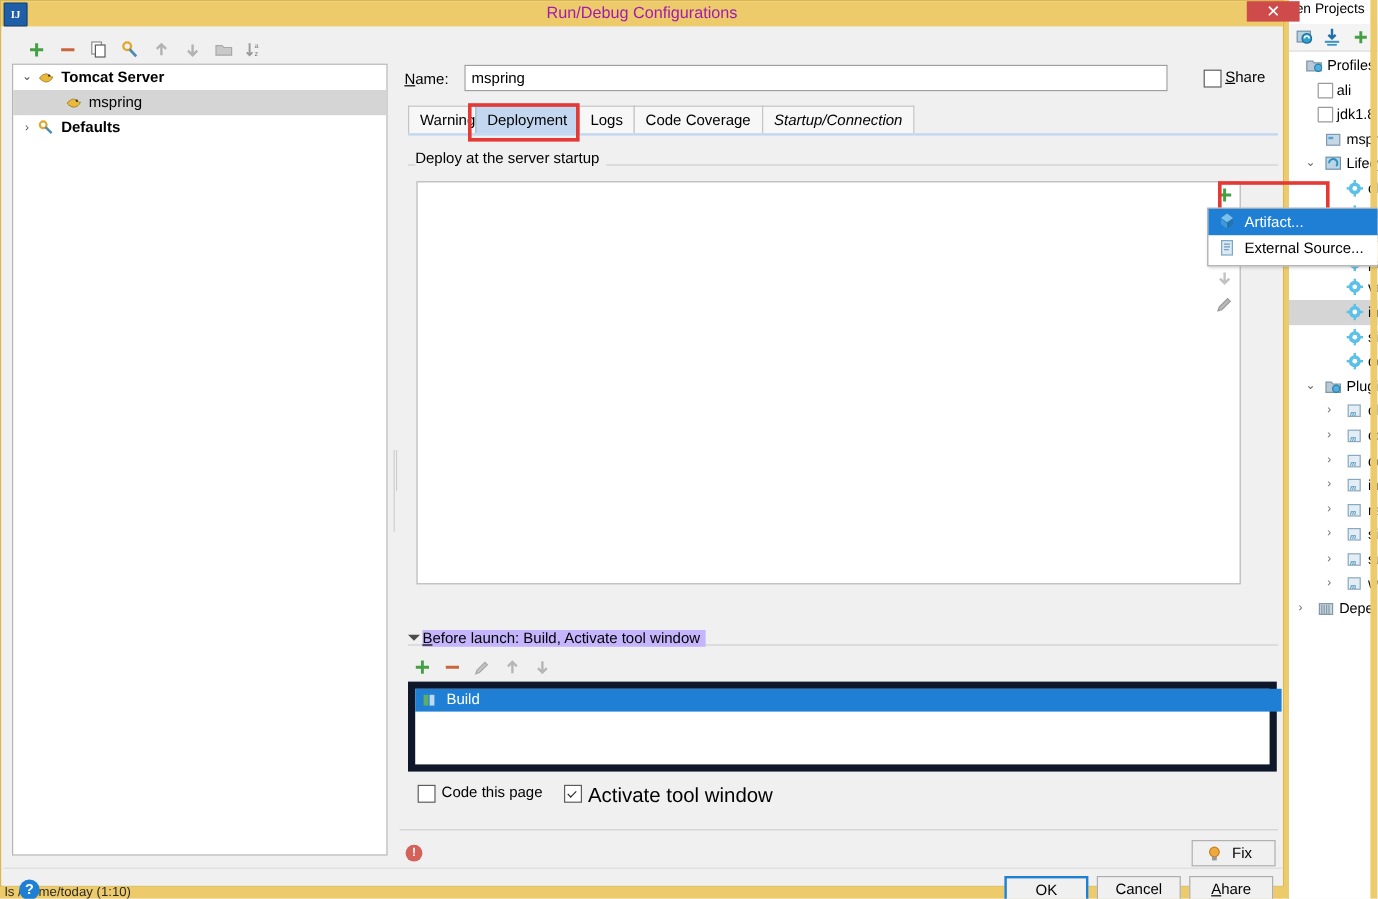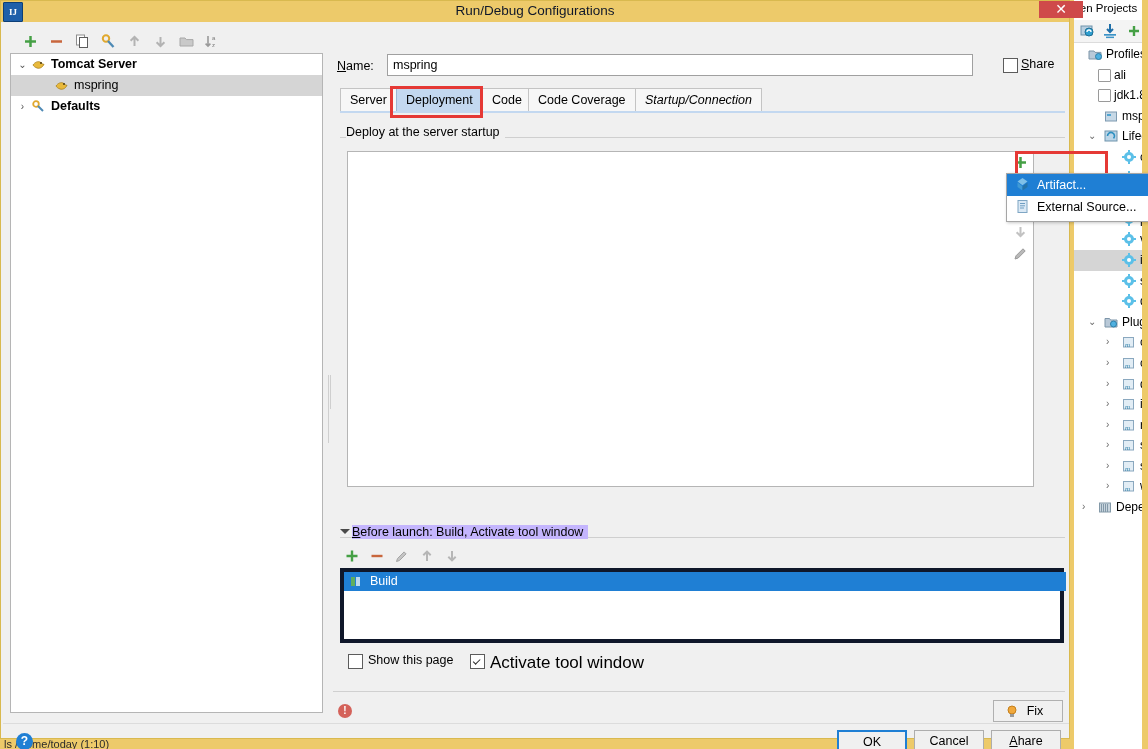--- a/index.html
+++ b/index.html
@@ -49,21 +49,21 @@
   .dialog{
     position:absolute;left:0;top:0;width:1070px;height:739px;
     background:#f0f0f0;border:1px solid #d9b94f;box-sizing:border-box;
   }
   .titlebar{
     position:absolute;left:0;top:0;width:1068px;height:21px;
     background:#edca6a;
   }
   .title-text{
     position:absolute;left:0;top:2px;width:1068px;text-align:center;
-    font-size:13.5px;color:#0f172a;
+    font-size:13.5px;color:#a21caf;
   }
   .app-icon{
     position:absolute;left:2px;top:1px;width:18px;height:18px;
     background:#1f5fa9;border:1px solid #0d3f77;border-radius:1px;
     color:#fff;font-size:9px;font-weight:bold;line-height:18px;text-align:center;
     font-family:"Liberation Serif", serif;
   }
   .close-btn{
     position:absolute;left:1038px;top:0px;width:44px;height:17px;
     background:#cf4a4a;color:#fff;font-size:14px;line-height:17px;text-align:center;
@@ -142,21 +142,21 @@
 
   
   .bl-arrow{position:absolute;left:338px;top:506px;width:0;height:0;border-left:5px solid transparent;border-right:5px solid transparent;border-top:5px solid #4a4a4a;}
   .bl-label{position:absolute;left:350px;top:502px;font-size:12.5px;background:#c4b5fd;padding-right:5px;z-index:2;}
   .bl-label u{text-decoration:underline;}
   .bl-line{position:absolute;left:338px;top:514px;width:725px;height:1px;background:#cfcfcf;}
   .bl-toolbar{position:absolute;left:342px;top:522px;width:300px;height:22px;}
   .blt-ic{position:absolute;top:3px;width:16px;height:16px;}
   .bl-list{
     position:absolute;left:338px;top:545px;width:724px;height:75px;
-    background:#fff;border:4px solid #0f172a;box-sizing:border-box;
+    background:#fff;border:6px solid #0f172a;box-sizing:border-box;
   }
   .bl-row-sel{position:absolute;left:0;top:0;width:722px;height:19px;background:#1f7fd4;color:#fff;font-size:12.5px;line-height:19px;}
   .bl-row-lbl{position:absolute;left:26px;top:0;}
   .bl-build-ico{position:absolute;left:6px;top:3px;width:13px;height:13px;}
 
   .cb1{position:absolute;left:346px;top:631px;width:13px;height:13px;border:1px solid #5c5c5c;background:#fff;}
   .cl1{position:absolute;left:366px;top:630px;font-size:12.5px;}
   .cb2{position:absolute;left:468px;top:631px;width:13px;height:13px;border:1px solid #5c5c5c;background:#fff;}
   .cb2::after{content:"";position:absolute;left:2px;top:4px;width:6px;height:2.5px;border-left:1.7px solid #2b2b2b;border-bottom:1.7px solid #2b2b2b;transform:rotate(-45deg);}
   .cl2{position:absolute;left:488px;top:630px;font-size:17px;}
@@ -577,23 +577,23 @@
           <i></i>
           <i></i>
         </div>
 
       <div class="name-label"><u>N</u><span>ame:</span></div>
       <input class="name-input" value="mspring" style="">
       <div class="share-box"></div>
       <div class="share-lbl"><u>S</u><span>hare</span></div>
 
       <div class="tabstrip" id="tabstrip">
-          <div class="tab" style="left: 0px;">Server</div>
+          <div class="tab" style="left: 0px;">Warning</div>
           <div class="tab active" style="left: 56px;">Deployment</div>
-          <div class="tab" style="left: 142px;">Code</div>
+          <div class="tab" style="left: 142px;">Logs</div>
           <div class="tab" style="left: 188px;">Code Coverage</div>
           <div class="tab" style="left: 295px; font-style: italic;">Startup/Connection</div>
         </div>
       <div class="tab-underline"></div>
       <div class="redbox" style="left:388px;top:63px;width:93px;height:32px;"></div>
 
       <div class="grp-label">Deploy at the server startup</div>
       <div class="grp-line"></div>
 
       <div class="deploy-area"></div>
@@ -677,21 +677,21 @@
             <svg width="13" height="13" viewBox="0 0 13 13">
                 <rect x="1" y="2" width="4" height="9" fill="#5fae5f"></rect>
                 <rect x="6" y="2" width="4" height="9" fill="#bcd9ef"></rect>
               </svg>
           </span>
           <span class="bl-row-lbl">Build</span>
         </div>
       </div>
 
       <div class="cb1"></div>
-      <div class="cl1">Show this page</div>
+      <div class="cl1">Code this page</div>
       <div class="cb2"></div>
       <div class="cl2">Activate tool window</div>
 
       <div class="hr-warn"></div>
       <div class="warn-ico">!</div>
 
       <div class="fix-btn">
         <span class="fix-bulb">
           <svg width="12" height="13" viewBox="0 0 12 13">
               <circle cx="6" cy="5" r="4" fill="#f0a83c" stroke="#c47f1c"></circle>

